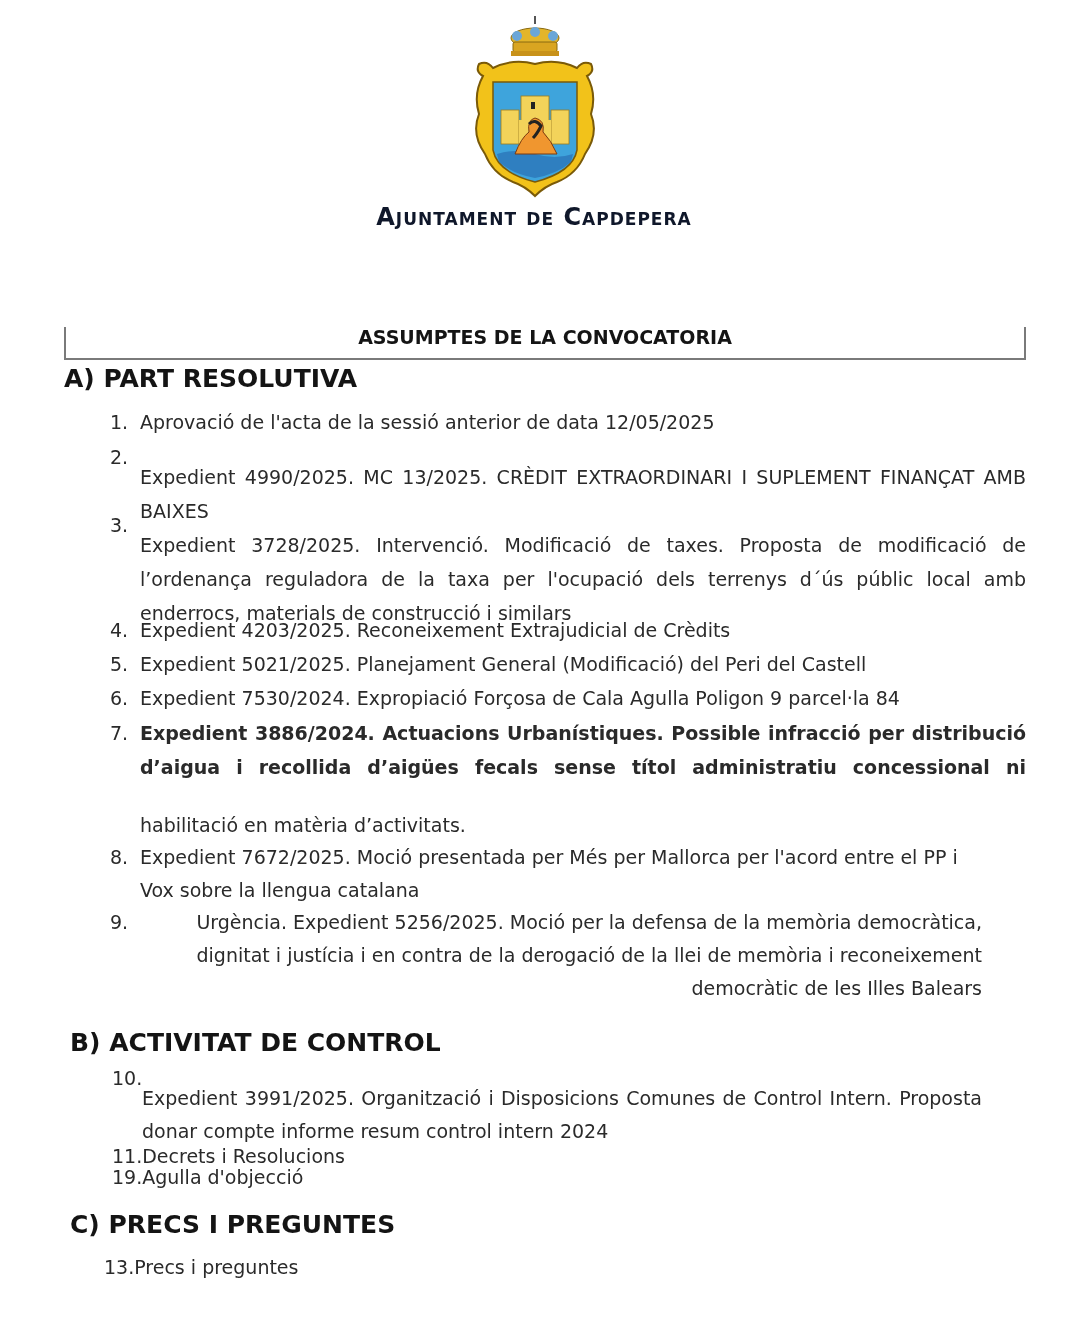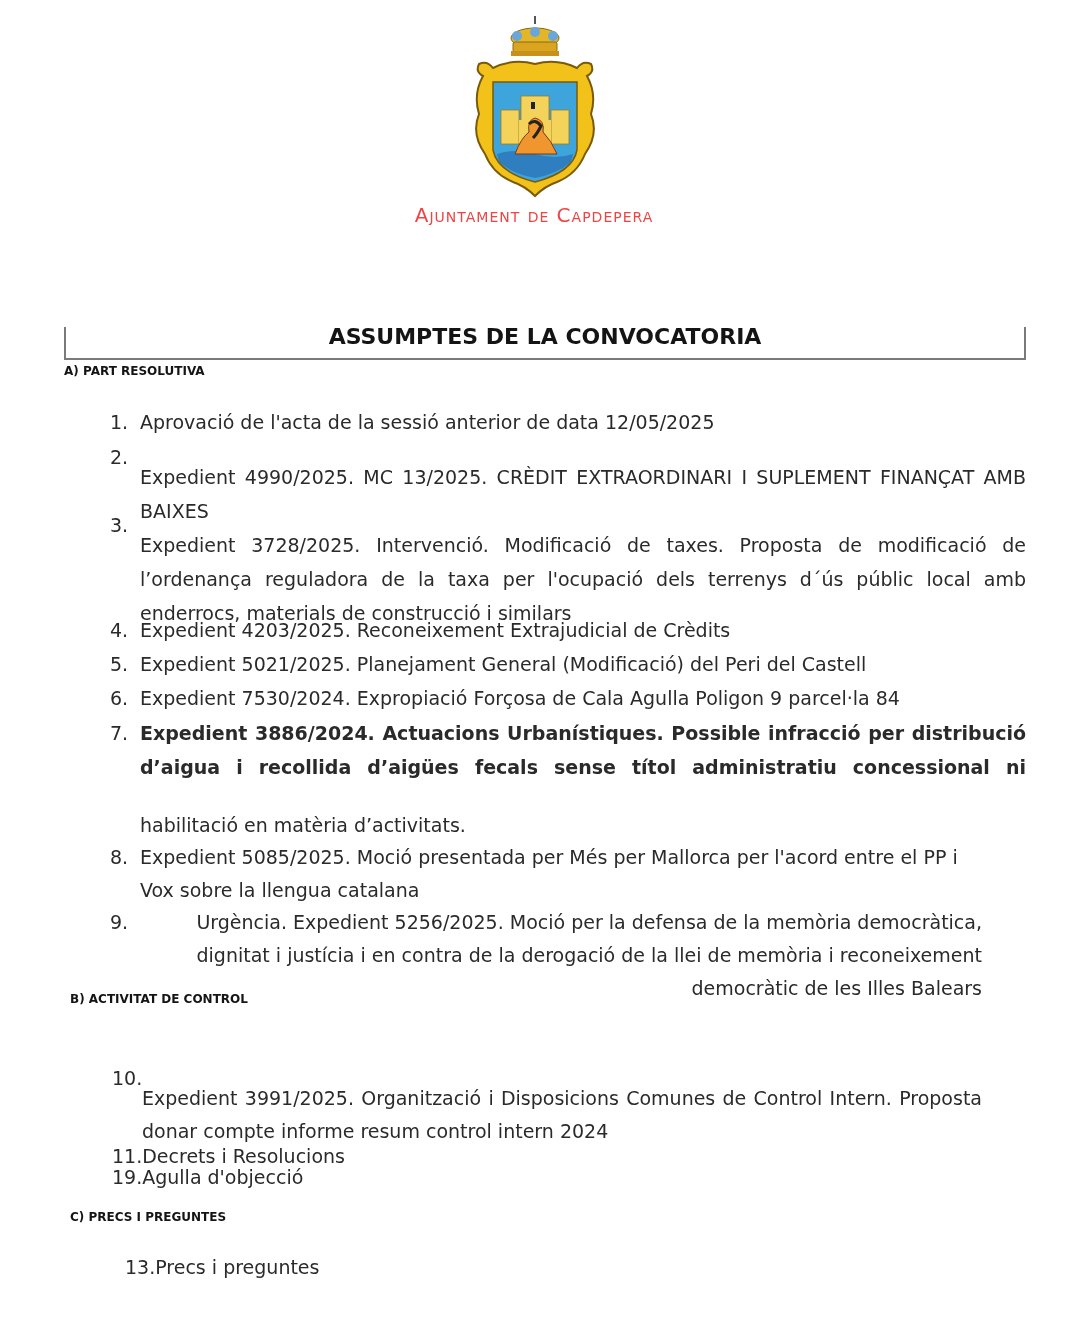--- a/index.html
+++ b/index.html
@@ -22,50 +22,50 @@
       width: 140px;
       height: 185px;
     }
     .org-name {
       position: absolute;
       left: 0;
       top: 203px;
       width: 1068px;
       text-align: center;
       font-family: "DejaVu Sans", sans-serif;
-      font-size: 20px;
+      font-size: 24px;
       letter-spacing: 1px;
-      color: #ef4444;
+      color: #0f172a;
       font-variant: small-caps;
-      font-weight: normal;
+      font-weight: bold;
     }
     .title-box {
       position: absolute;
       left: 64px;
       top: 327px;
       width: 962px;
       height: 33px;
       border-left: 2px solid #7a7a7a;
       border-right: 2px solid #7a7a7a;
       border-bottom: 2px solid #7a7a7a;
       box-sizing: border-box;
     }
     .title-box .title {
       display: block;
       text-align: center;
       font-weight: bold;
-      font-size: 22px;
+      font-size: 19px;
       line-height: 20px;
       padding-top: 0px;
       color: #141414;
     }
     .section-heading {
       position: absolute;
       font-weight: bold;
-      font-size: 12px;
+      font-size: 25px;
       color: #141414;
       white-space: nowrap;
     }
     .item {
       position: absolute;
       font-size: 19px;
       line-height: 34px;
       color: #2a2a2a;
     }
     .item .num {
@@ -159,40 +159,40 @@
 <div class="item" style="left:110px; top:716px; width:916px;">
   <span class="num">7.</span>
   <span class="text" style="text-align-last: justify; font-weight: bold;">Expedient 3886/2024. Actuacions Urbanístiques. Possible infracció per distribució d’aigua i recollida d’aigües fecals sense títol administratiu concessional ni</span>
 </div>
 <div class="item" style="left:140px; top:808px; width:886px;">
   <span>habilitació en matèria d’activitats.</span>
 </div>
 
 <div class="item" style="left:110px; top:841px; width:872px; line-height:33px;">
   <span class="num">8.</span>
-  <span class="text" style="text-align:left;">Expedient 5085/2025. Moció presentada per Més per Mallorca per l'acord entre el PP i Vox sobre la llengua catalana</span>
+  <span class="text" style="text-align:left;">Expedient 7672/2025. Moció presentada per Més per Mallorca per l'acord entre el PP i Vox sobre la llengua catalana</span>
 </div>
 
 <div class="item" style="left:110px; top:906px; width:872px; line-height:33px;">
   <span class="num">9.</span>
   <span class="text" style="text-align:right;">Urgència. Expedient 5256/2025. Moció per la defensa de la memòria democràtica, dignitat i justícia i en contra de la derogació de la llei de memòria i reconeixement democràtic de les Illes Balears</span>
 </div>
 
-<div class="section-heading" style="left:70px; top:992px;">B) ACTIVITAT DE CONTROL</div>
+<div class="section-heading" style="left:70px; top:1028px;">B) ACTIVITAT DE CONTROL</div>
 
 <div class="item last-justified" style="left:112px; top:1062px; width:870px; line-height:33px;">
   <span class="num">10.</span>
   <span class="text">Expedient 3991/2025. Organització i Disposicions Comunes de Control Intern. Proposta donar compte informe resum control intern 2024</span>
 </div>
 
 <div class="item" style="left:112px; top:1128px; width:870px; line-height:33px;margin-top:12px;">
   <span>11.</span><span>Decrets i Resolucions</span>
 </div>
 
 <div class="item" style="left:112px; top:1161px; width:870px; line-height:33px;">
   <span>19.</span><span>Agulla d'objecció</span>
 </div>
 
 <div class="section-heading" style="left:70px; top:1210px;">C) PRECS I PREGUNTES</div>
 
-<div class="item" style="left:125px; top:1251px; width:870px; line-height:33px;">
+<div class="item" style="left:104px; top:1251px; width:870px; line-height:33px;">
   <span>13.</span><span>Precs i preguntes</span>
 </div>
 
 </body></html>

